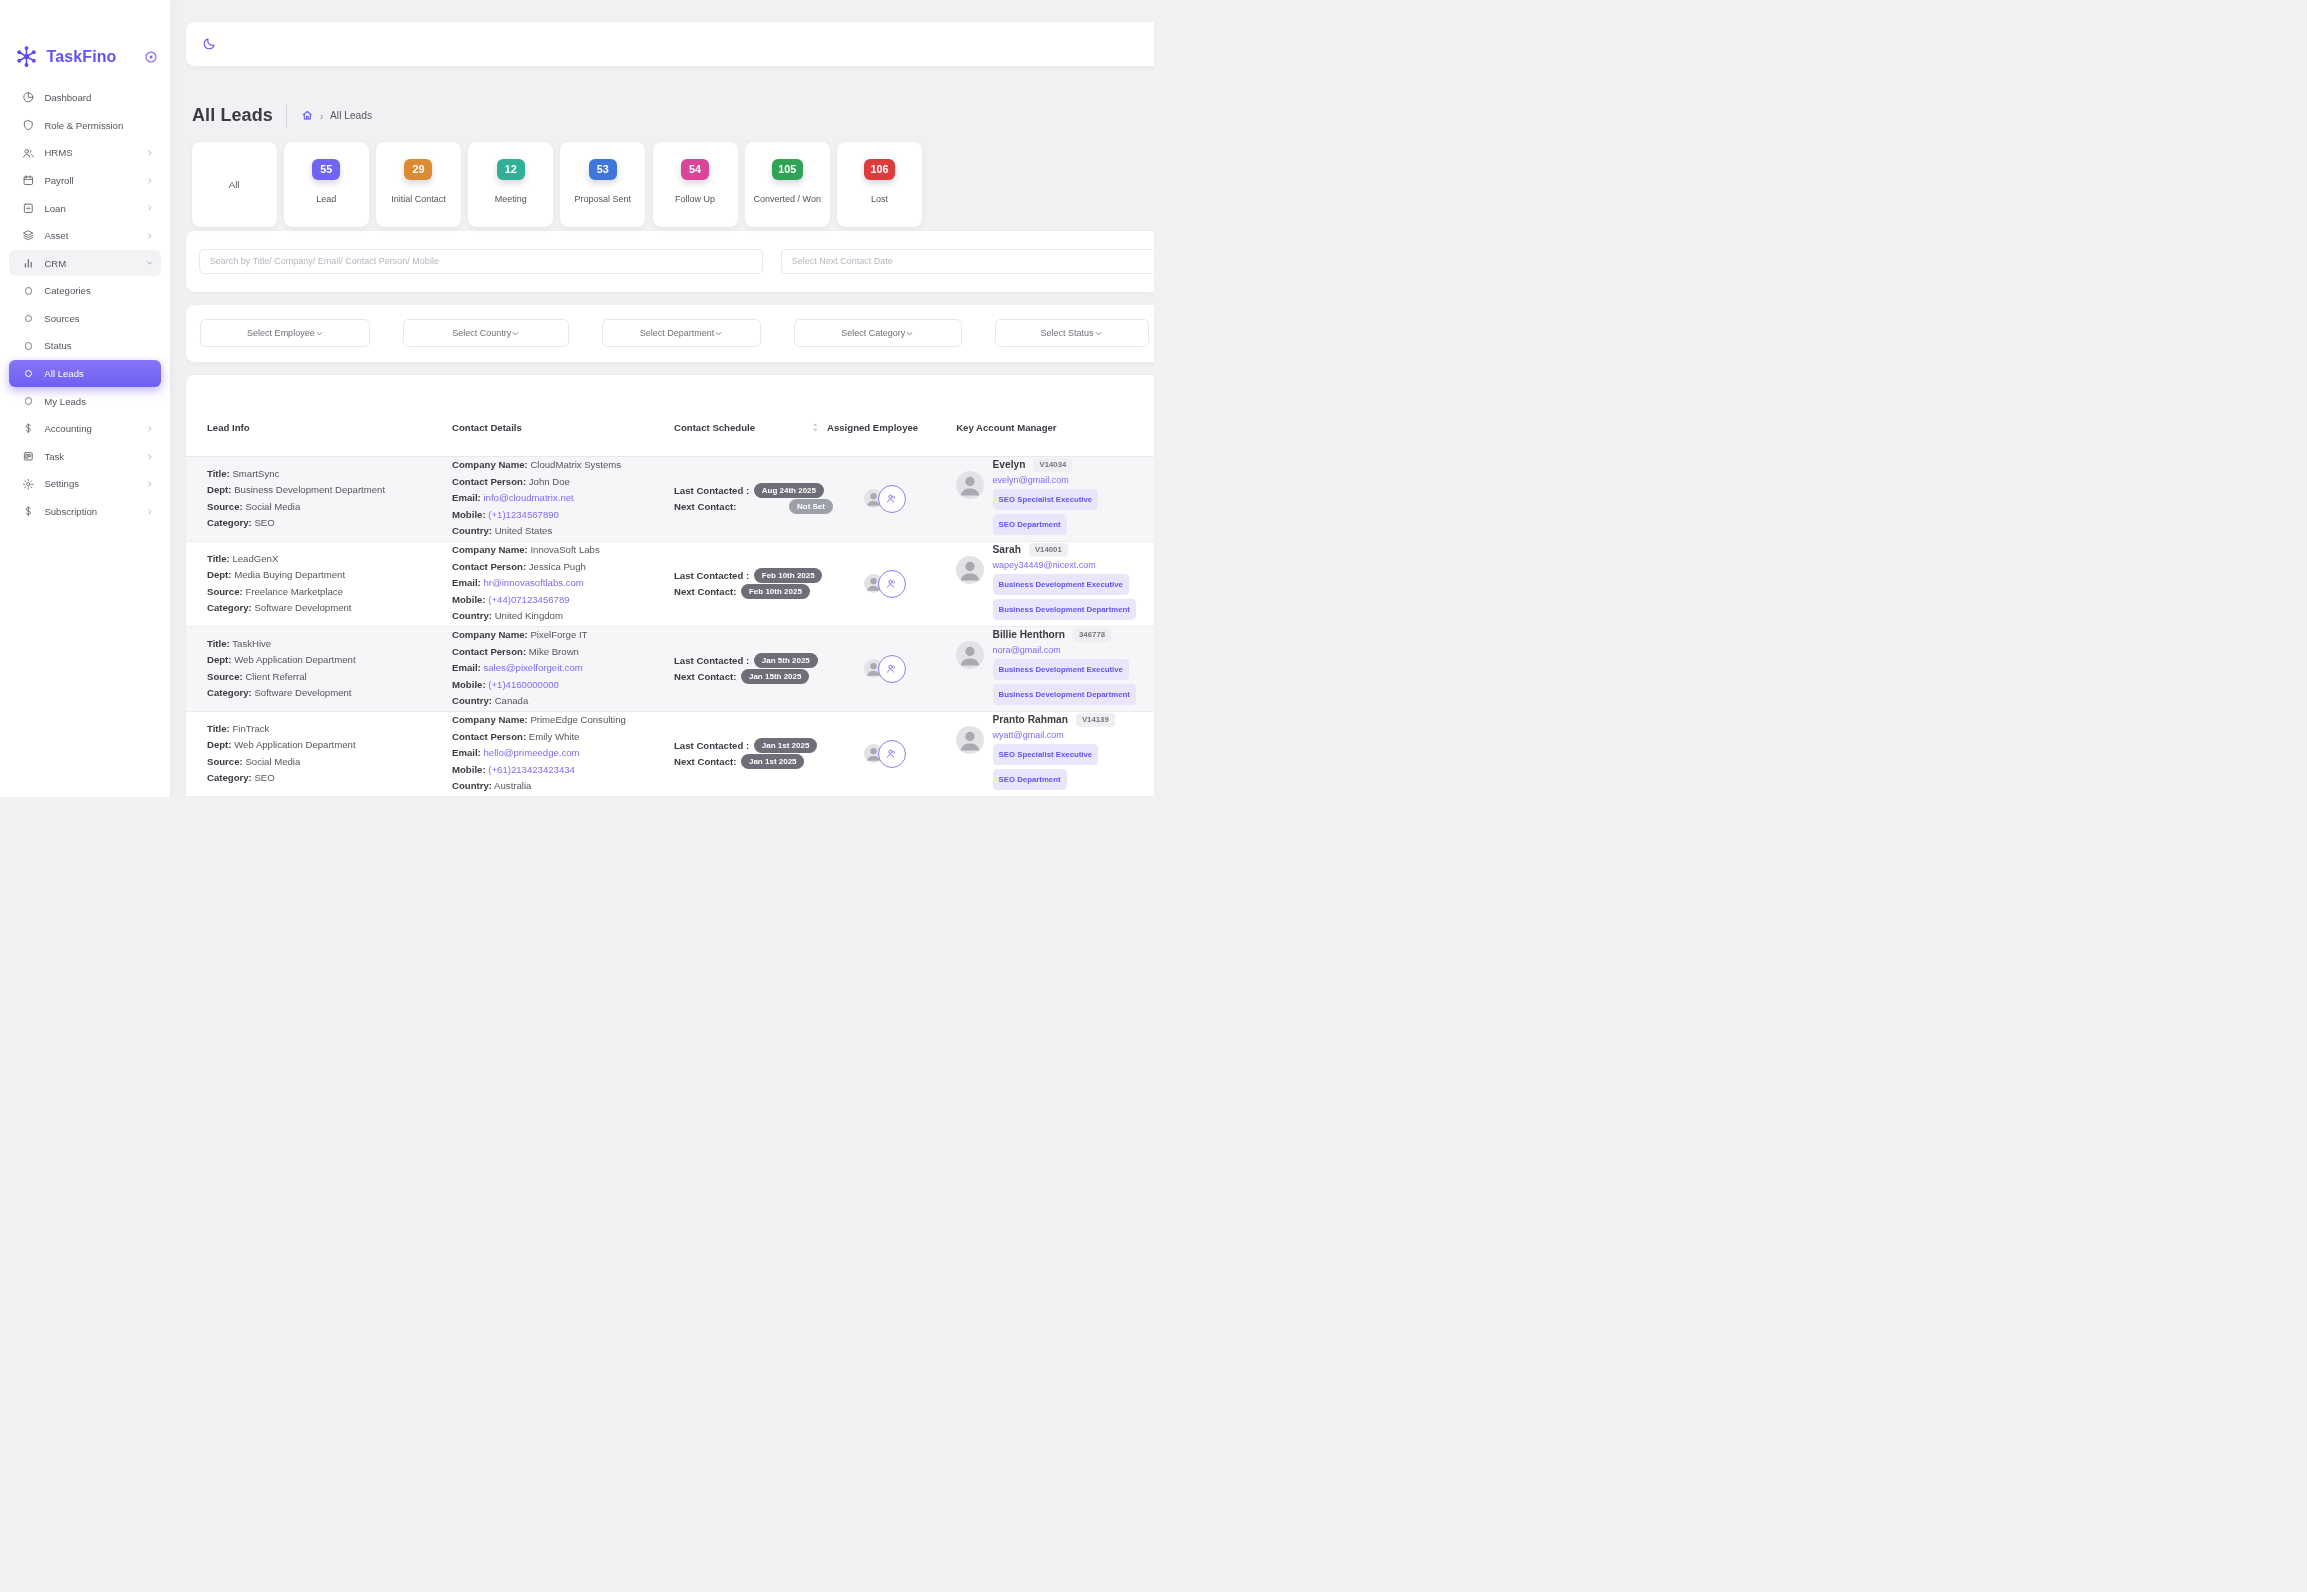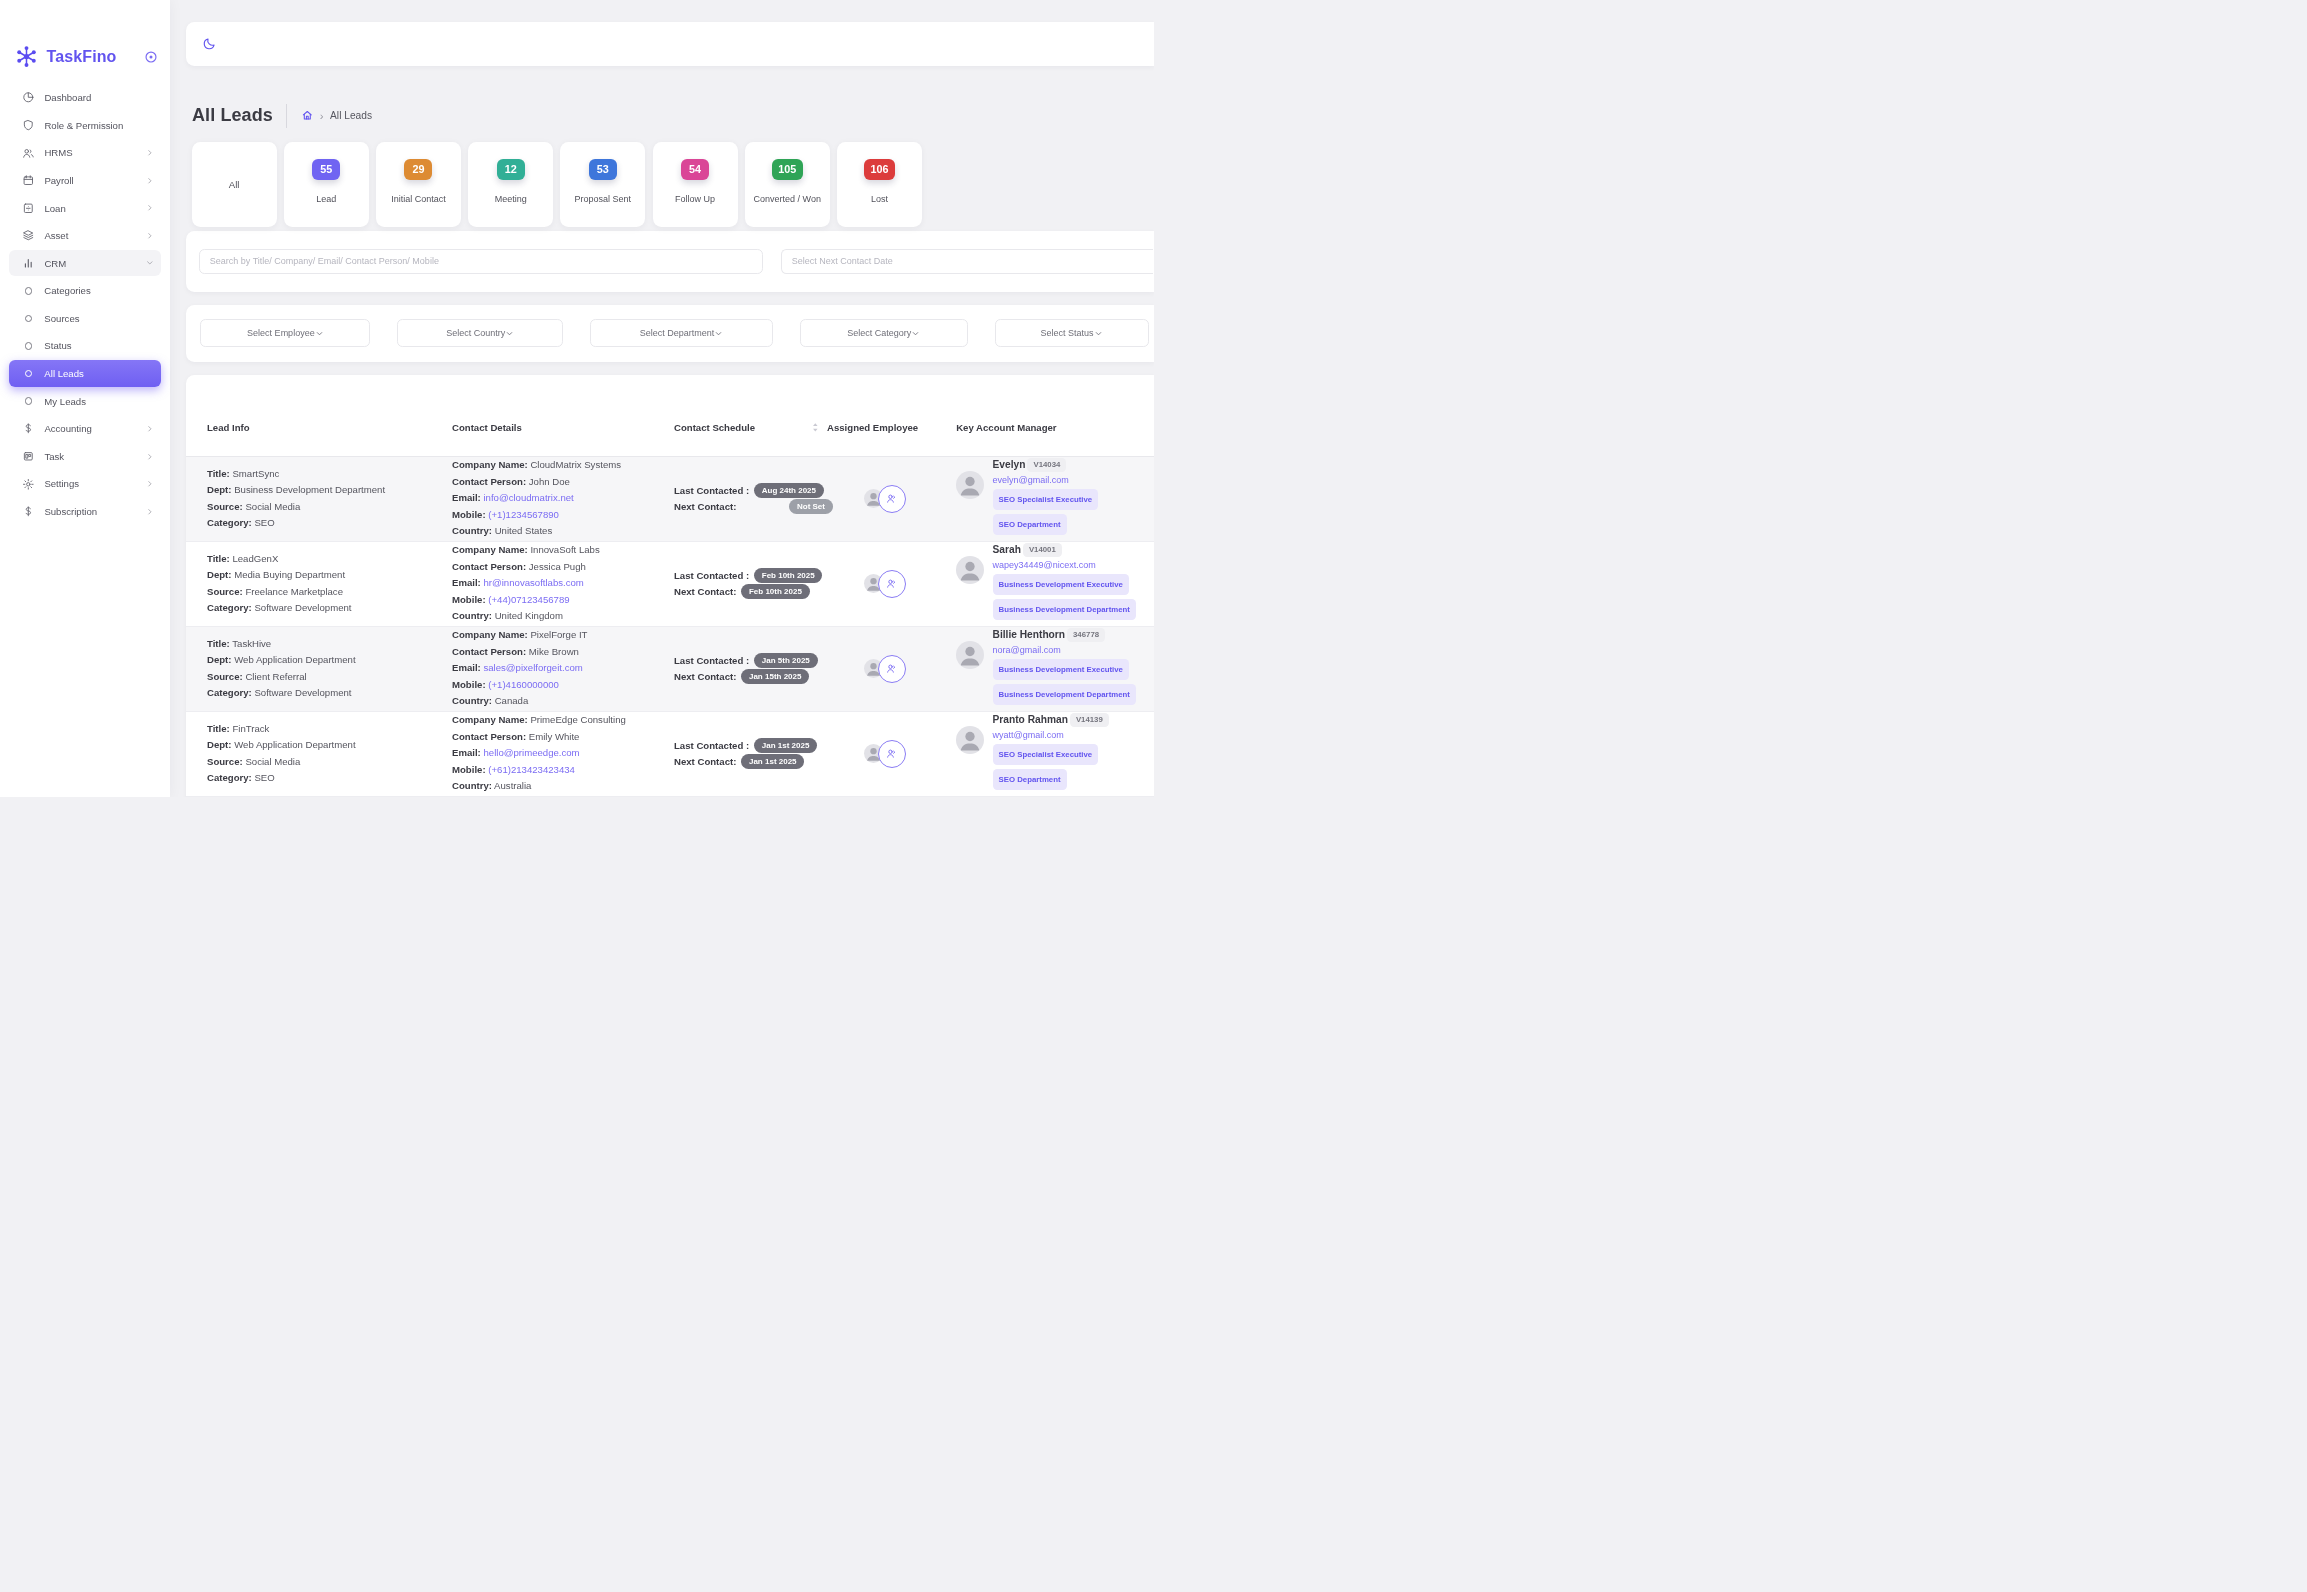--- a/index.html
+++ b/index.html
@@ -118,21 +118,21 @@
     width:19px; height:19px; border-radius:50%; background:#e2e2e7; overflow:hidden;
     display:flex; align-items:center; justify-content:center; flex:none;
   }
   .assign-btn {
     width:28px; height:28px; border-radius:50%; border:0.9px solid #8a7cf4; background:#fff;
     color:#7b6cf3; display:flex; align-items:center; justify-content:center; margin-left:-5.4px;
     cursor:pointer; flex:none;
   }
   .mgr-cell { display:flex; gap:8.4px; padding-left:13.2px; }
   .mgr-avatar { width:28px; height:28px; margin-top:13.2px; }
-  .mgr-name-row { display:flex; align-items:center; gap:2px; }
+  .mgr-name-row { display:flex; align-items:center; gap:8px; }
   .mgr-name { font-size:10.2px; font-weight:bold; color:#3b3b43; }
   .id-pill { background:#efeff2; color:#75757e; font-size:7.8px; font-weight:bold; padding:2.4px 6px; border-radius:4.2px; }
   .mgr-email { font-size:9px; color:#7b6cf3; margin:3px 0 4.2px; cursor:pointer; }
   .mgr-badge {
     display:table; background:#e9e6fc; color:#6254ef; font-size:7.8px; font-weight:bold;
     padding:6px 6px; border-radius:4.2px; margin-bottom:4.2px; white-space:nowrap;
   }
 </style>
 </head>
 <body>
@@ -412,21 +412,21 @@
       </span>
     </div>
     <div class="select" style="width:166px">
       <span>Select Country</span>
       <span class="sel-chev">
         <svg class="ic" width="9" height="9" viewBox="0 0 24 24" style="stroke-width:2.4">
             <path d="M6 9.5l6 6 6-6"></path>
           </svg>
       </span>
     </div>
-    <div class="select" style="width:183px">
+    <div class="select" style="width:159px">
       <span>Select Department</span>
       <span class="sel-chev">
         <svg class="ic" width="9" height="9" viewBox="0 0 24 24" style="stroke-width:2.4">
             <path d="M6 9.5l6 6 6-6"></path>
           </svg>
       </span>
     </div>
     <div class="select" style="width:168px">
       <span>Select Category</span>
       <span class="sel-chev">

